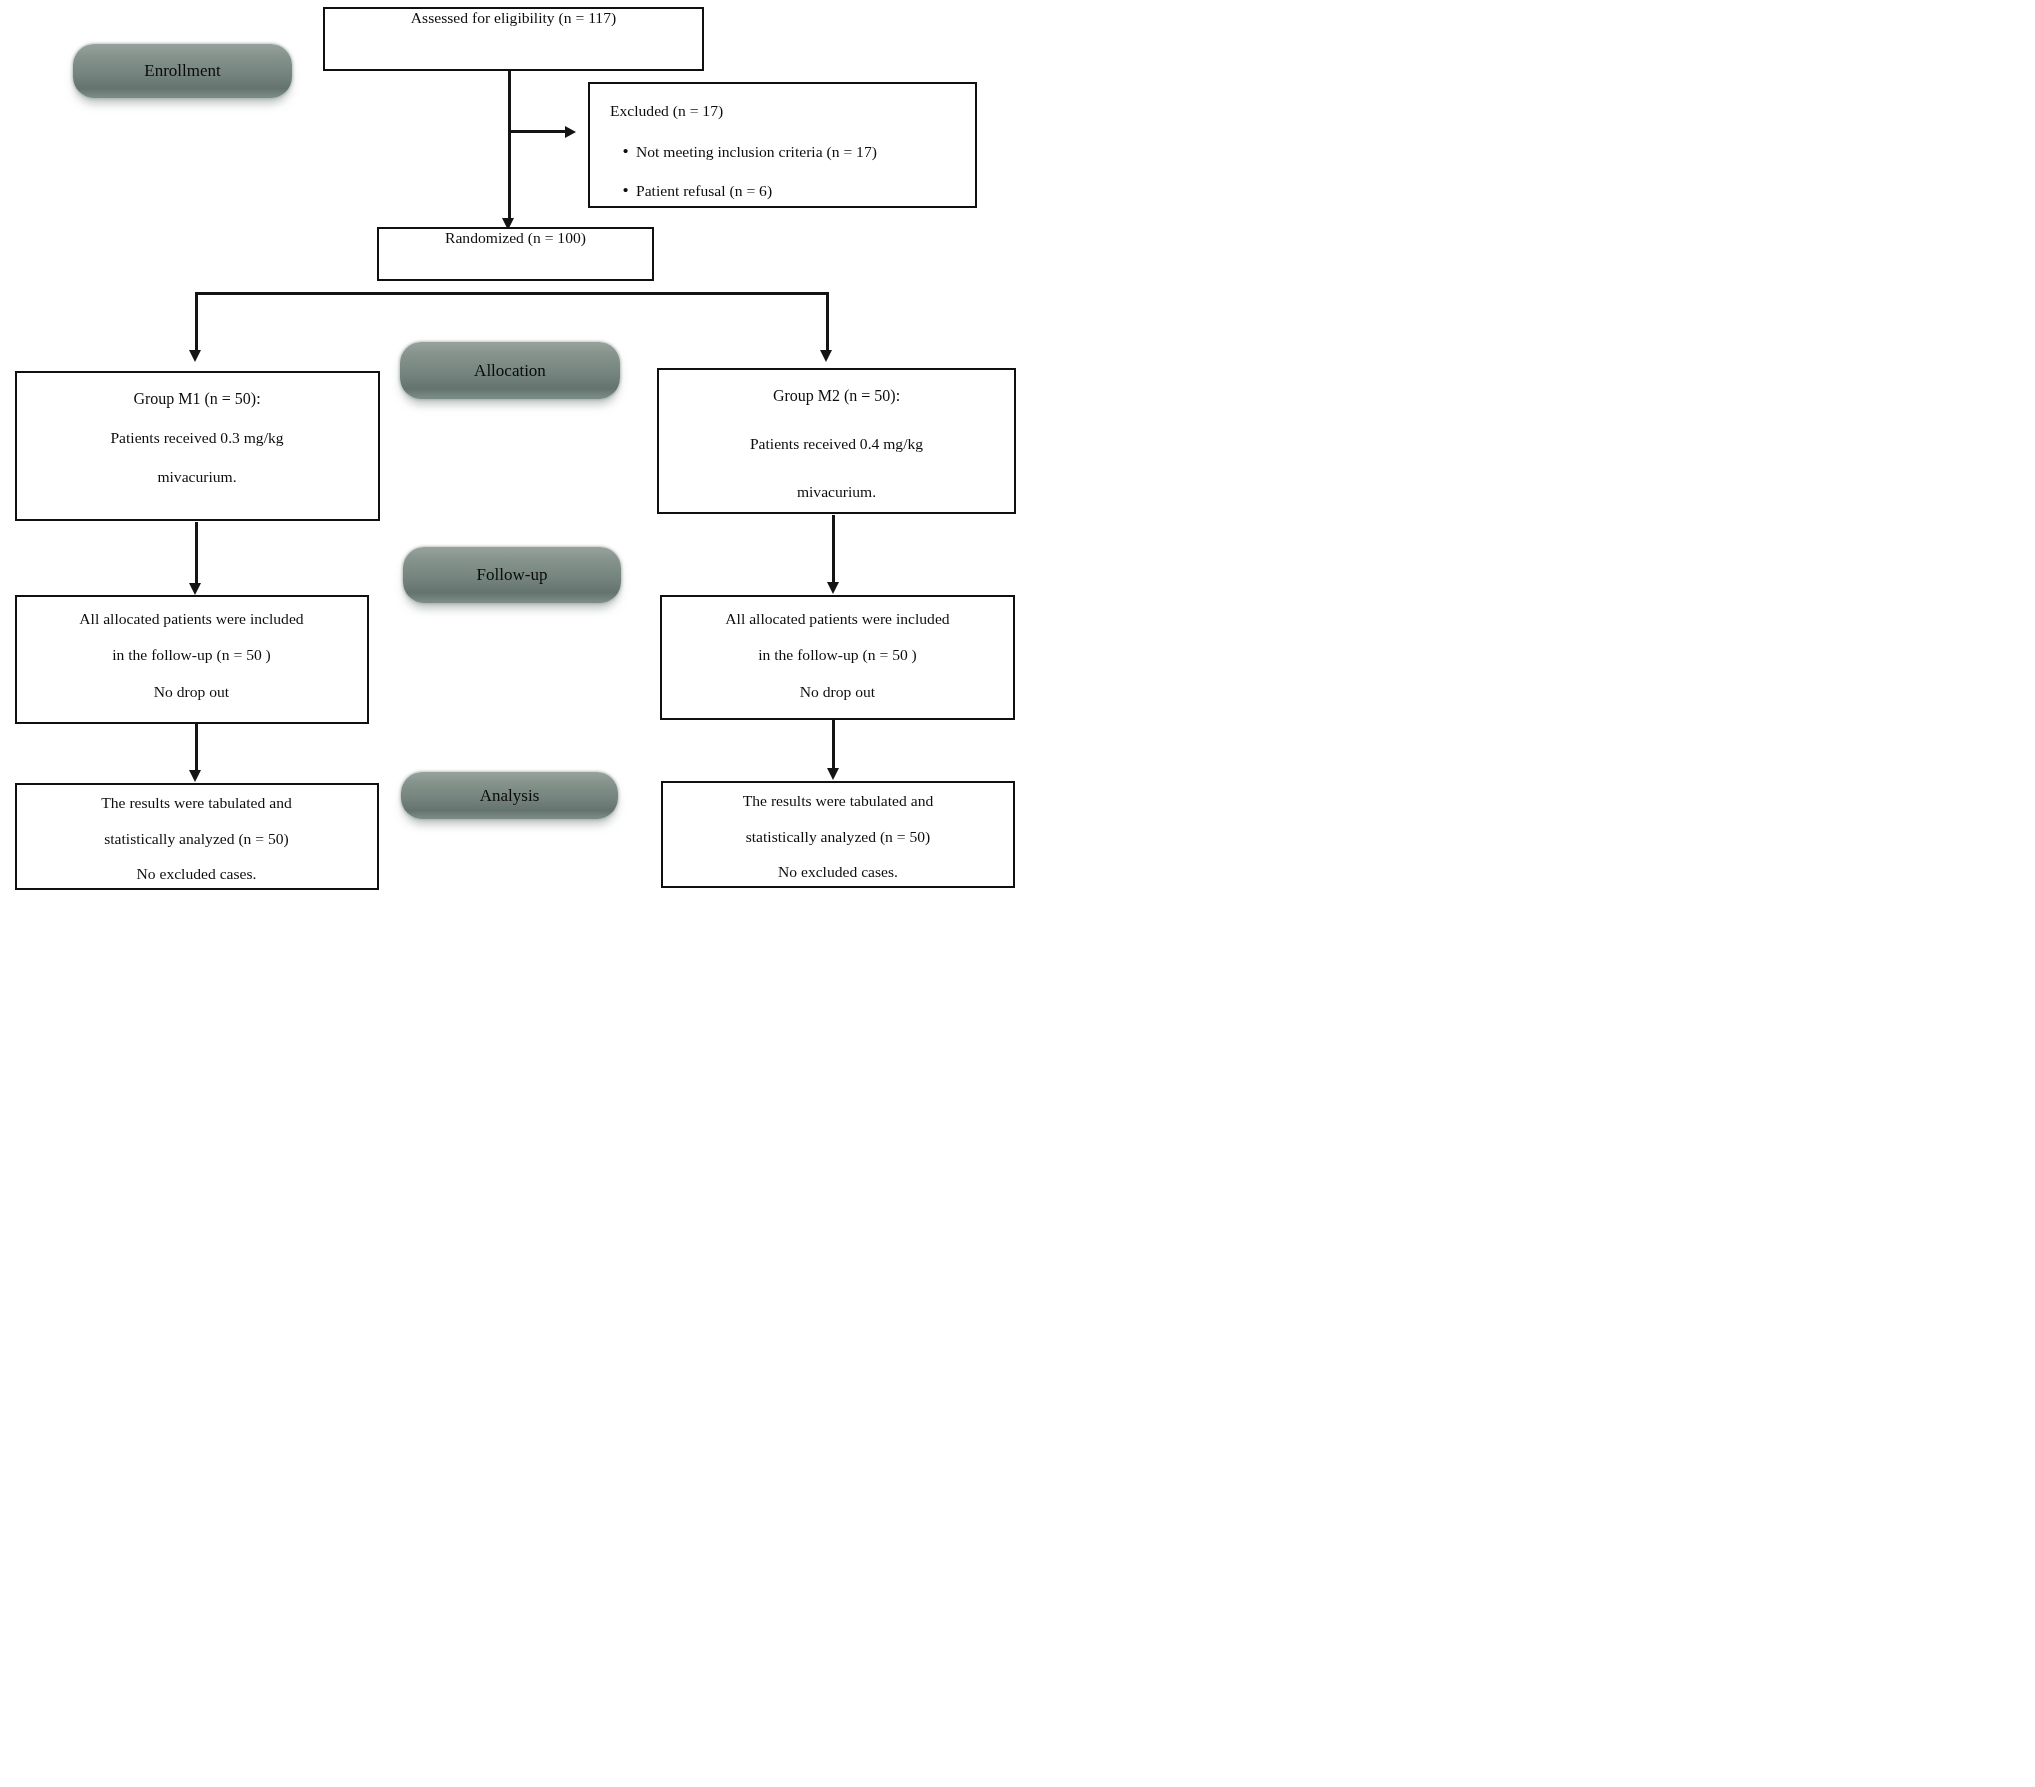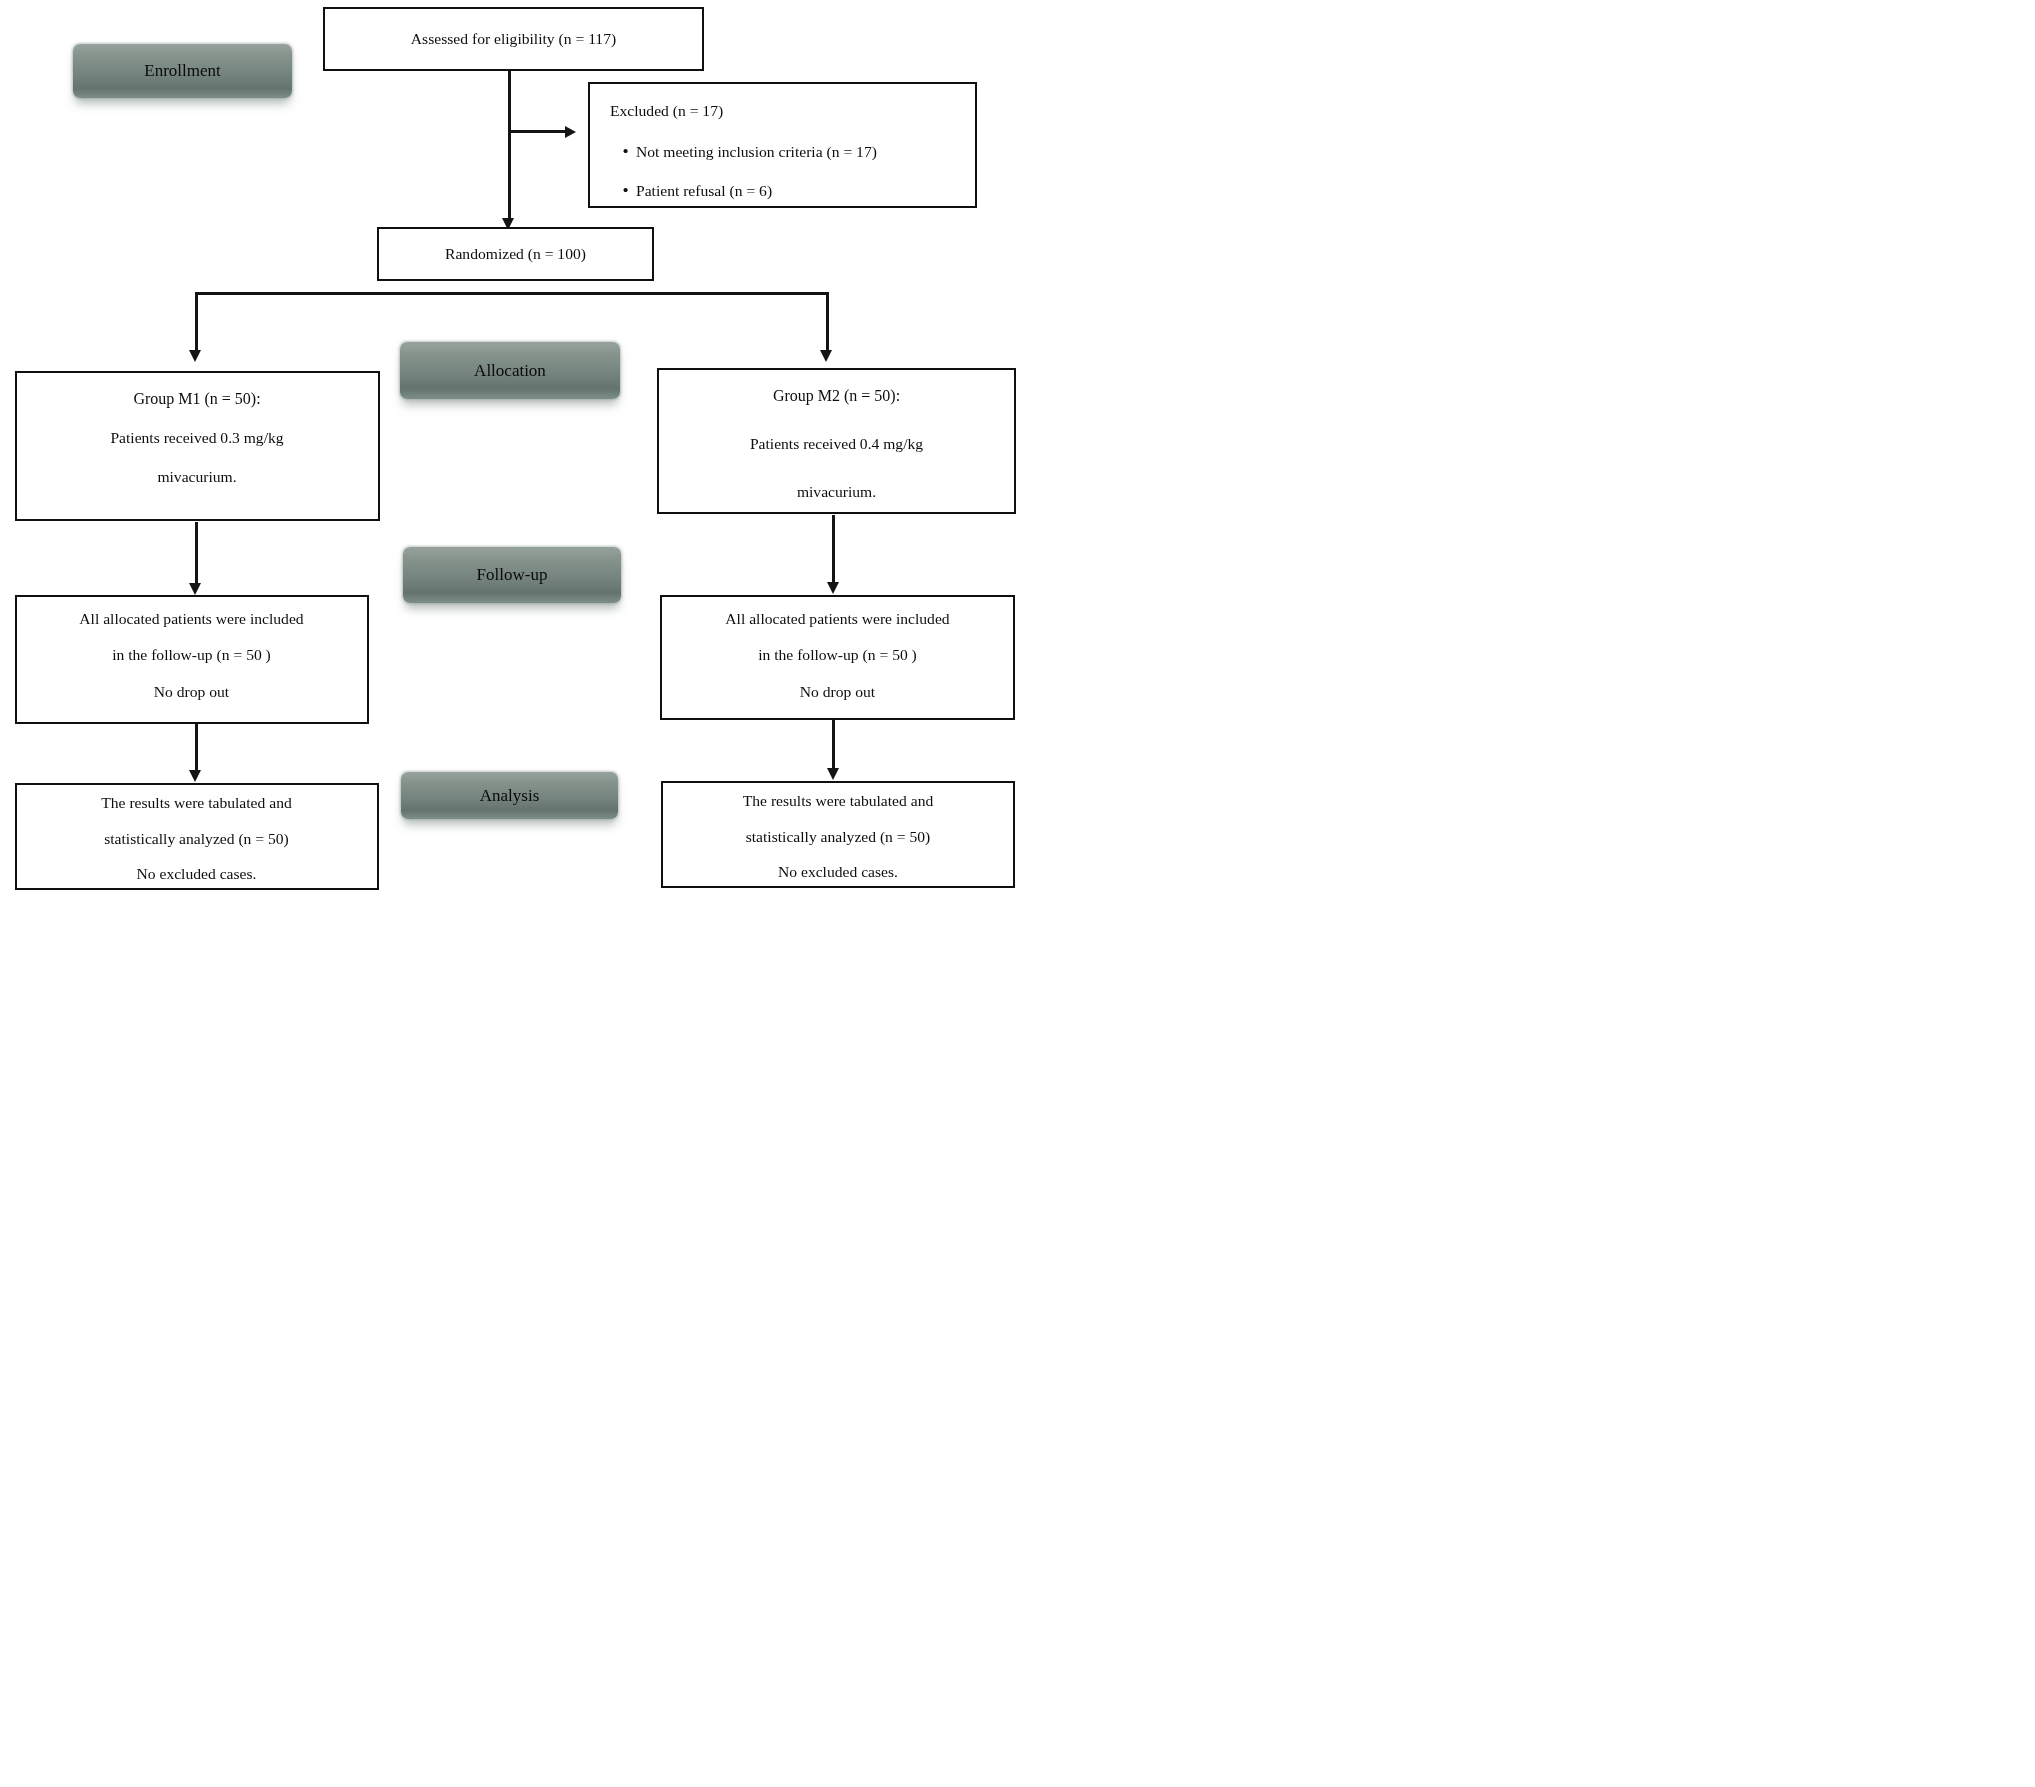--- a/index.html
+++ b/index.html
@@ -15,26 +15,26 @@
   .fbox{
     position:absolute;
     background:#ffffff;
     border:2.6px solid #101010;
     box-sizing:border-box;
     display:flex;flex-direction:column;align-items:center;
     text-align:center;
     font-size:15.6px;
     line-height:1.15;
   }
-  .fbox.center-v{justify-content:center;}
+  .fbox.center-v{justify-content:flex-start;}
   .fbox .bold{font-weight:normal;font-size:16px;}
   
   .pill{
     position:absolute;
-    border-radius:7px;
+    border-radius:21px;
     background:linear-gradient(180deg,#97a29c 0%,#86938d 22%,#75847e 55%,#64736d 82%,#7b8b85 98%);
     box-shadow:0 0 2.6px 1px rgba(140,154,148,.55), 0 7.3px 9.3px -2.1px rgba(120,136,130,.5);
     display:flex;align-items:center;justify-content:center;
     font-size:17px;color:#0a0a0a;
   }
   
   .vline,.hline{position:absolute;background:#141414;}
   .vline{width:2.6px;}
   .hline{height:2.6px;}
   .head-down{

